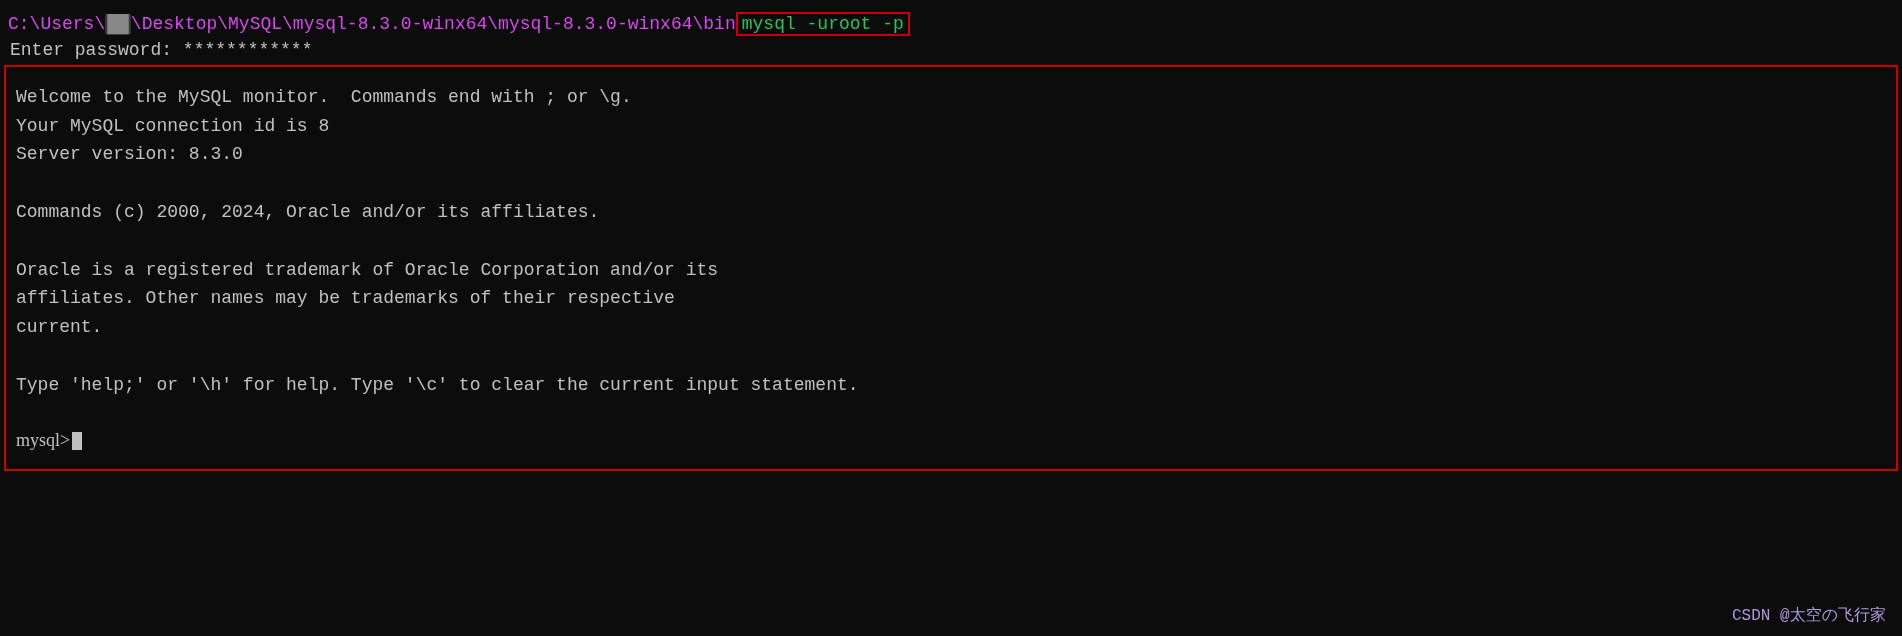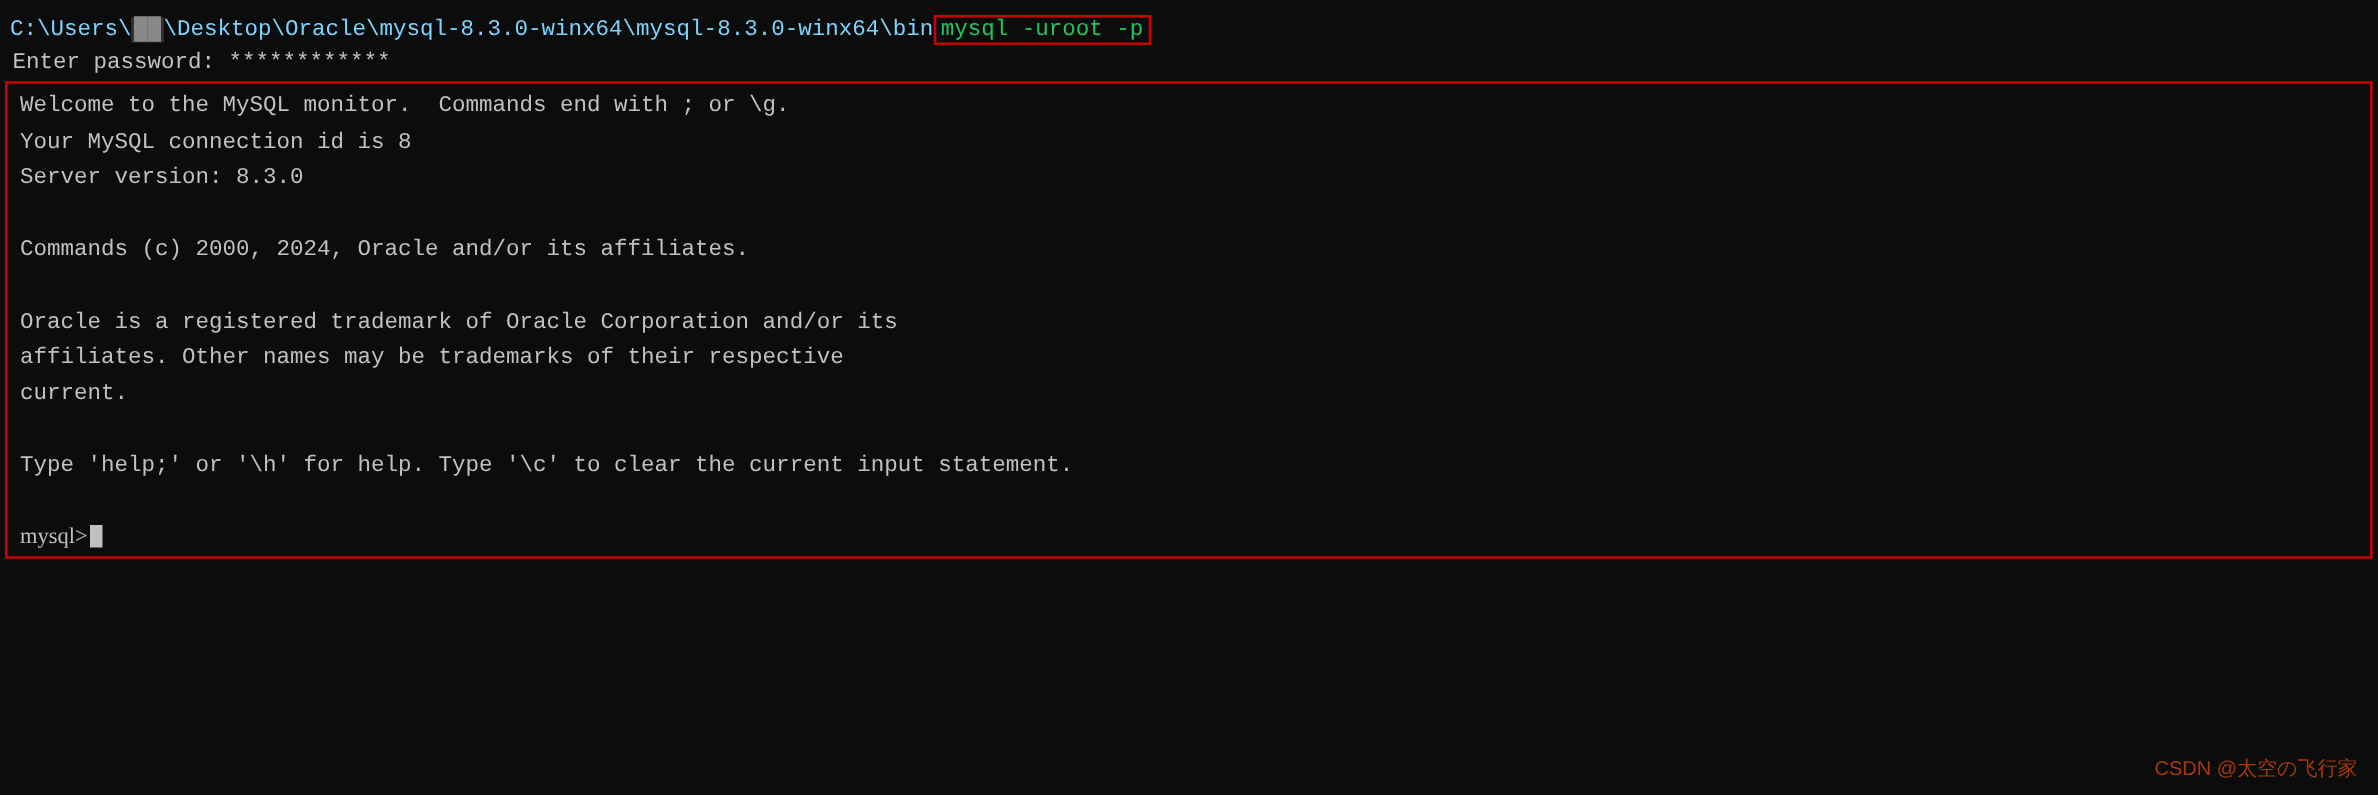--- a/index.html
+++ b/index.html
@@ -19,36 +19,36 @@
 
     .terminal-wrapper {
       width: 100%;
       height: 100%;
       background-color: #0c0c0c;
       padding: 8px 0 0 0;
       position: relative;
     }
 
     .path-text {
-      color: #7dd3fc;
+      color: #d946ef;
       font-size: 18px;
     }
 
     .command-highlight {
       color: #22c55e;
       background-color: transparent;
       border: 2px solid #cc0000;
       padding: 0 4px;
       font-size: 18px;
     }
 
     .red-box-content {
       border: 2px solid #cc0000;
       margin: 0 4px;
-      padding: 4px 8px;
+      padding: 16px 8px;
     }
 
     .terminal-line {
       font-size: 18px;
       line-height: 1.6;
       color: #c0c0c0;
       white-space: pre-wrap;
       padding: 0 2px;
       font-family: Liberation Mono, monospace;
     }
@@ -83,23 +83,23 @@
 
     @keyframes blink {
       0%, 100% { opacity: 1; }
       50% { opacity: 0; }
     }
 
     .watermark {
       position: absolute;
       bottom: 10px;
       right: 16px;
-      color: #c2410c;
+      color: #c4b5fd;
       font-size: 16px;
-      font-family: Liberation Sans, sans-serif;
+      font-family: Liberation Mono, monospace;
       opacity: 0.85;
     }
 
     .top-section {
       padding: 4px 8px 0 8px;
     }
 
     .first-line-container {
       display: flex;
       align-items: baseline;
@@ -108,21 +108,21 @@
   </style>
 </head>
 <body>
 
 <div class="terminal-wrapper">
 
   <div class="top-section">
     <div class="first-line-container">
       <span class="path-text">C:\Users\</span>
       <span class="path-text" style="color:#888; background:#333; padding:0 2px;">██</span>
-      <span class="path-text">\Desktop\Oracle\mysql-8.3.0-winx64\mysql-8.3.0-winx64\bin</span>
+      <span class="path-text">\Desktop\MySQL\mysql-8.3.0-winx64\mysql-8.3.0-winx64\bin</span>
       <span class="command-highlight">mysql -uroot -p</span>
     </div>
     <div class="terminal-line">Enter password: ************</div>
   </div>
 
   <div class="red-box-content">
     <div class="terminal-line">Welcome to the MySQL monitor.  Commands end with ; or \g.</div>
     <div class="terminal-line">Your MySQL connection id is 8</div>
     <div class="terminal-line">Server version: 8.3.0</div>
     <div class="terminal-line empty">&nbsp;</div>

